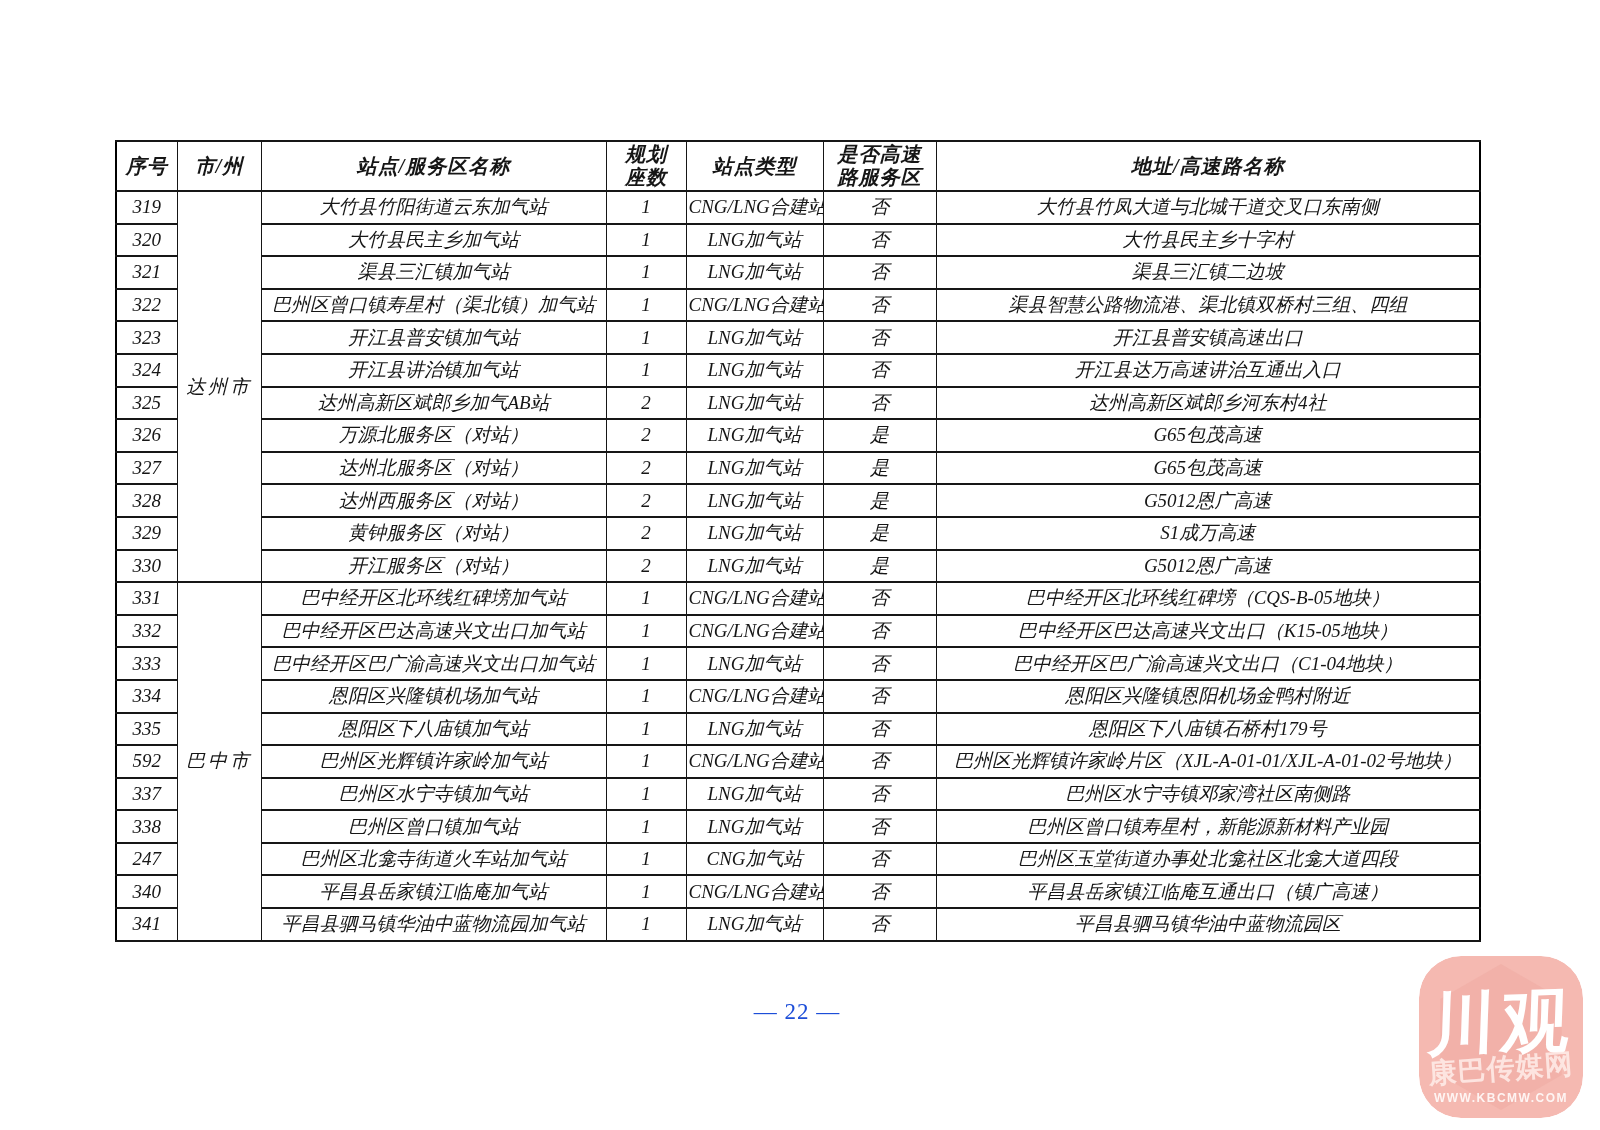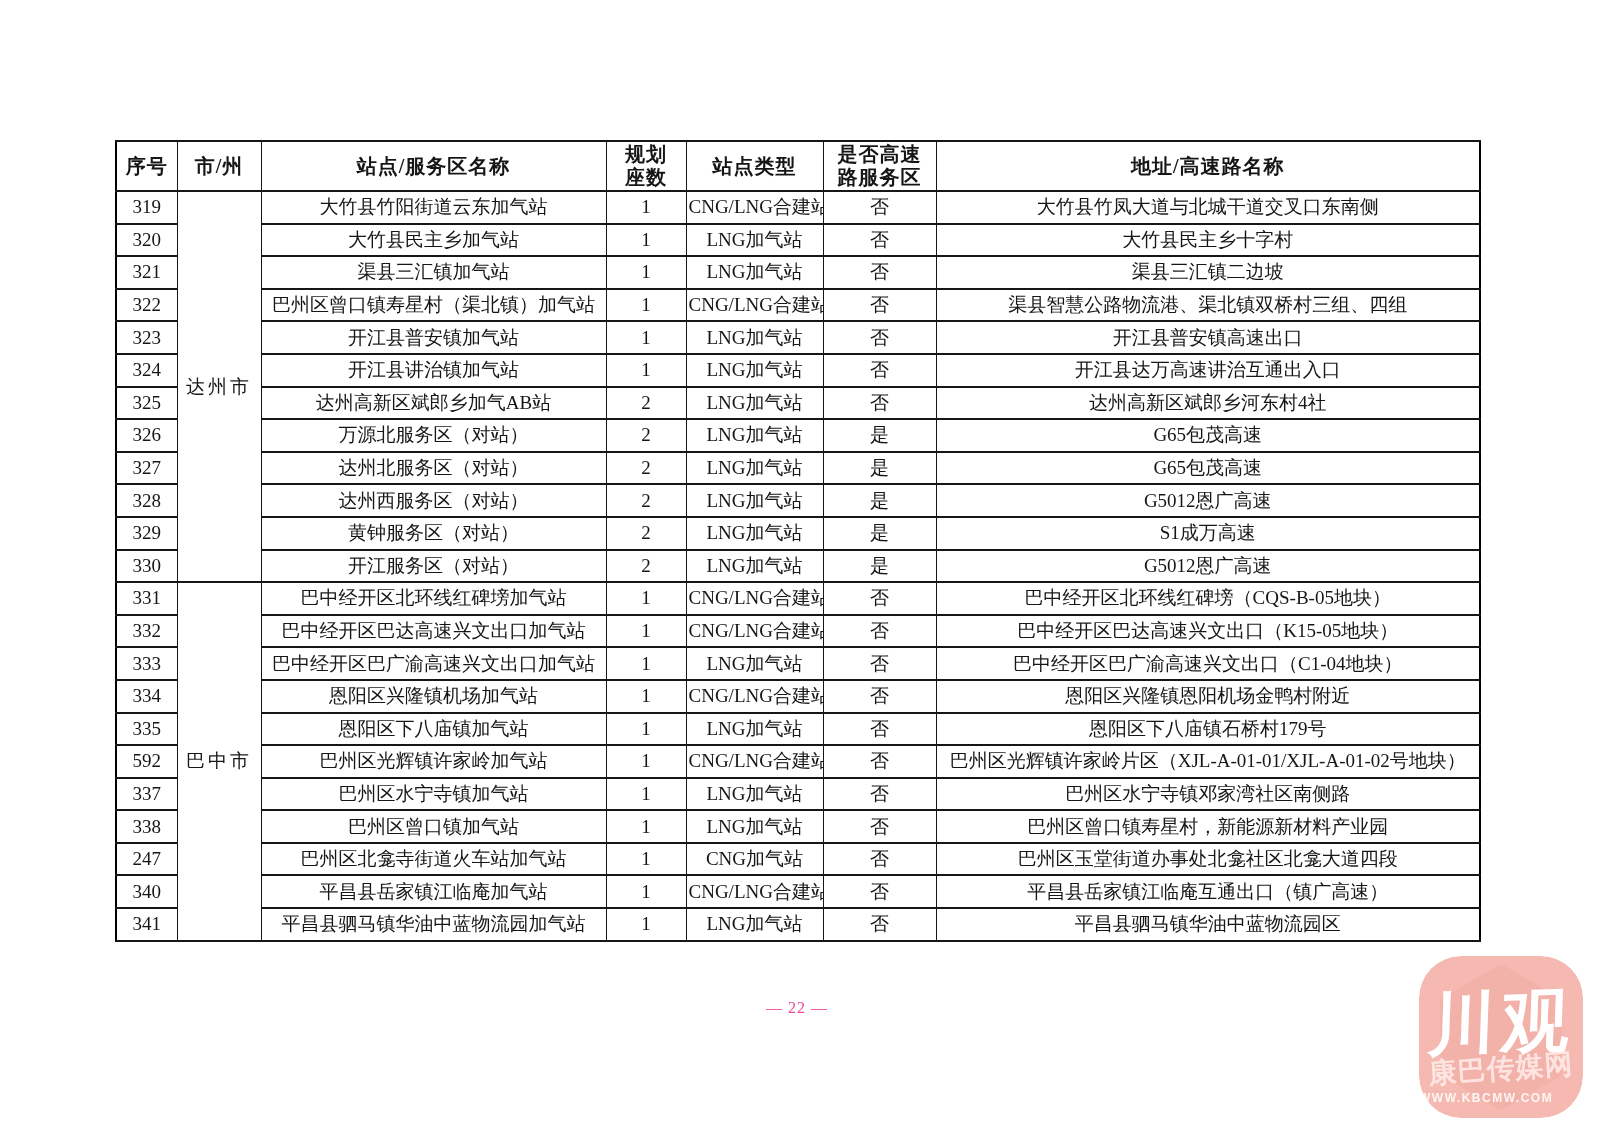--- a/index.html
+++ b/index.html
@@ -25,21 +25,21 @@
   .doc-table th, .doc-table td {
     border: 1.4px solid #161616;
     border-top-width: 2px;
     border-bottom-width: 2px;
     text-align: center;
     vertical-align: middle;
     color: #161616;
     padding: 0 2px;
     overflow: hidden;
   }
-  .doc-table { border: 2.6px solid #000; }
+  .doc-table { border: 2.6px solid #000; font-style: italic; }
   .doc-table thead th {
     height: 50px;
     font-size: 20px;
     font-weight: bold;
     letter-spacing: 1px;
     border-bottom-width: 2.4px;
     line-height: 1.15;
   }
   .pre { white-space: pre-line; }
   .doc-table tbody td {
@@ -55,23 +55,23 @@
   .type-cell { font-size: 18px; }
   .hwy-cell  { font-size: 19px; }
   .addr-cell { font-size: 18.5px; border-radius: 13px; }
 
   
   .page-number {
     position: absolute;
     left: 115px; top: 999px;
     width: 1364px;
     text-align: center;
-    font-size: 16px;
+    font-size: 23px;
     letter-spacing: 1px;
-    color: #ec4899;
+    color: #1d4ed8;
   }
 
   
   .watermark {
     position: absolute;
     left: 1419px; top: 956px;
     width: 164px; height: 162px;
     border-radius: 42px;
     mix-blend-mode: multiply;
     overflow: hidden;
@@ -101,20 +101,21 @@
     text-align: center;
     font-size: 28px; line-height: 1;
     color: rgba(255, 241, 238, 0.8);
     font-weight: bold;
     letter-spacing: 1px;
     transform: rotate(-4deg);
   }
   .wm-url {
     position: absolute;
     left: 0; top: 135px; width: 100%;
+    text-align: center;
     font-size: 12px;
     font-weight: bold;
     letter-spacing: 1.5px;
     color: rgba(255, 252, 251, 0.9);
     font-family: "Liberation Sans", sans-serif;
   }
 </style>
 </head>
 <body>
 

